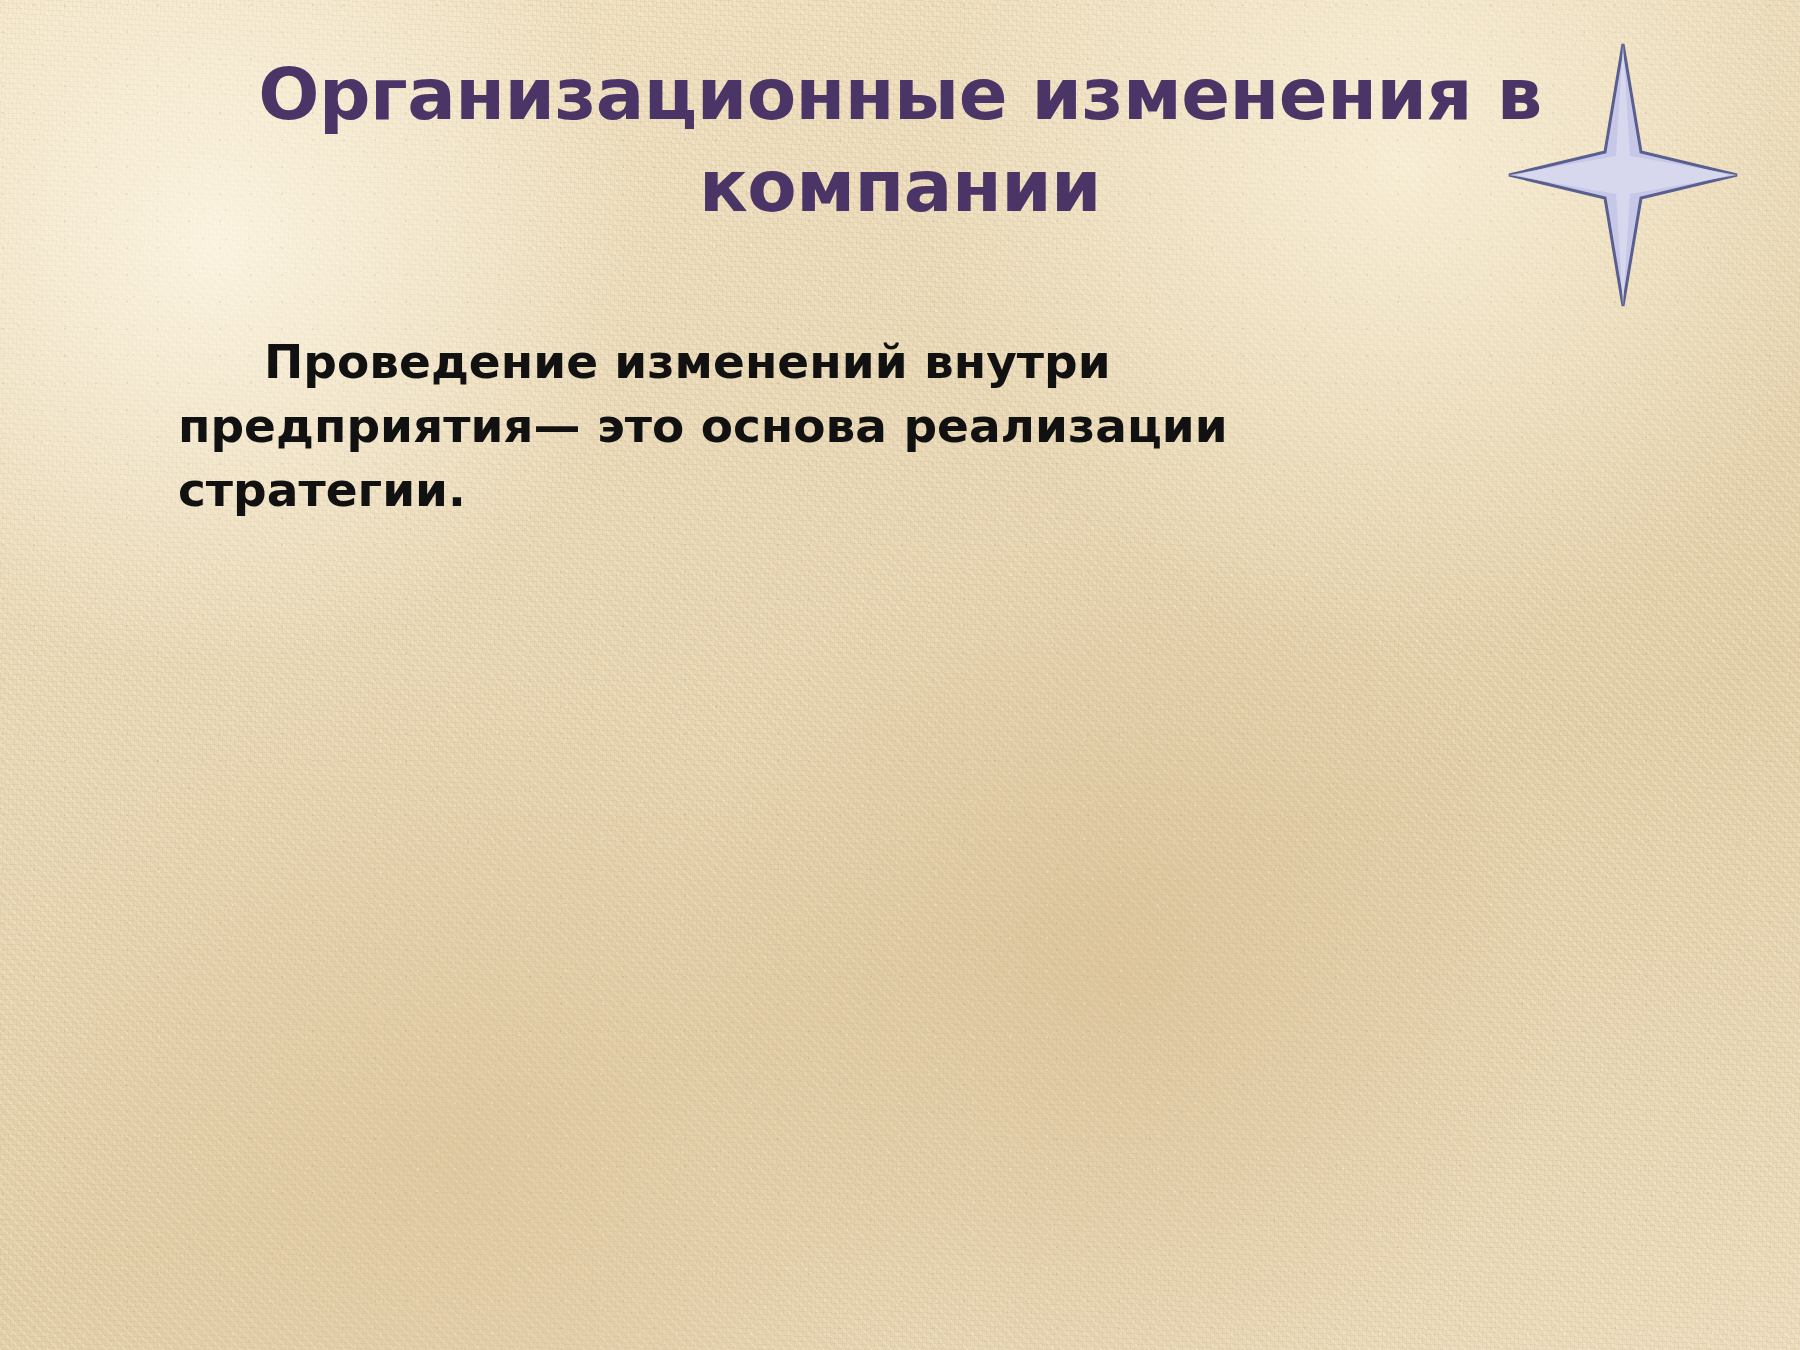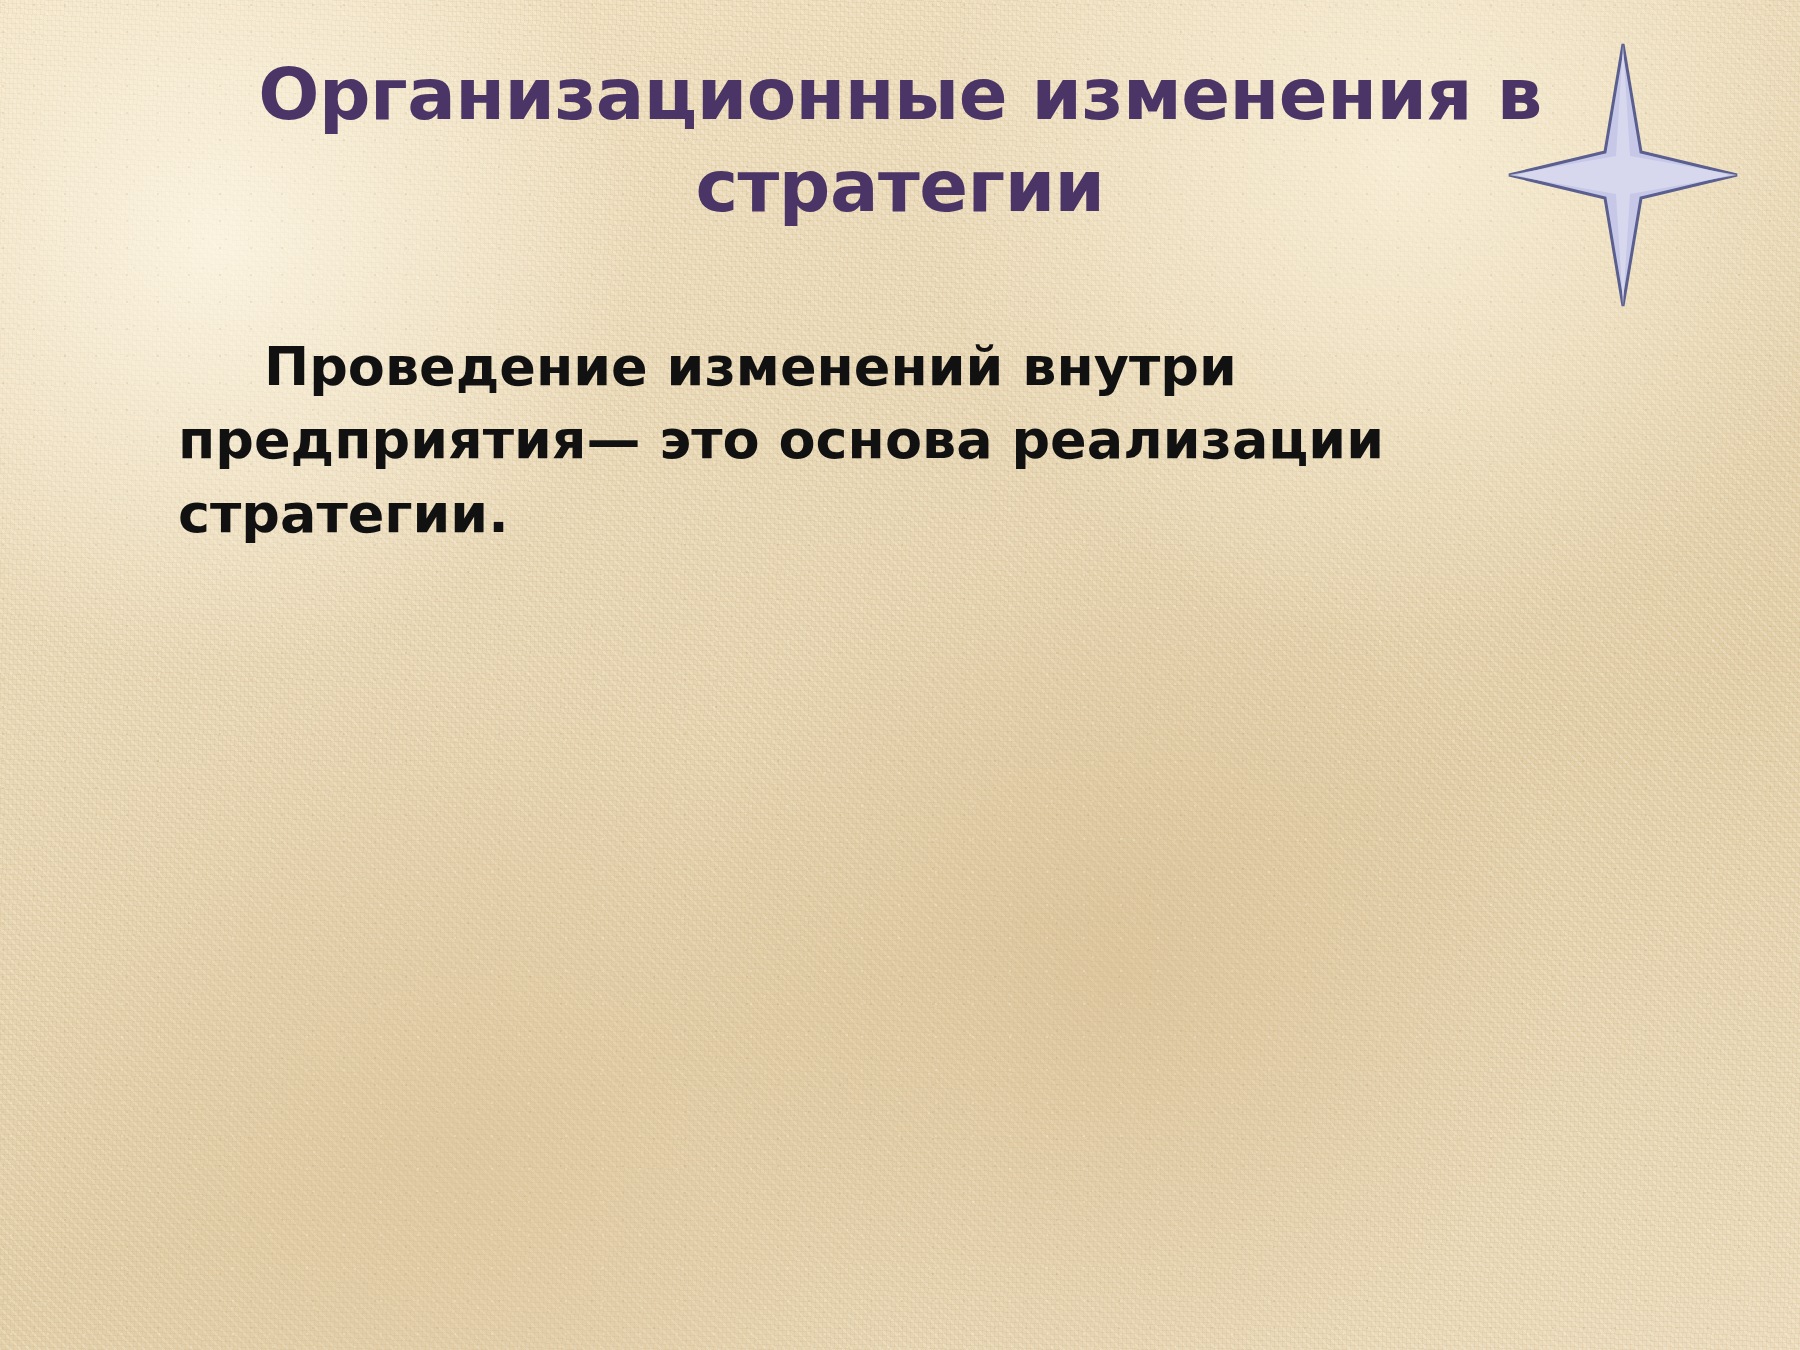--- a/index.html
+++ b/index.html
@@ -71,21 +71,21 @@
 
   .body-block {
     position: absolute;
     left: 178px;
     top: 330px;
     width: 1520px;
   }
   .para {
     margin: 0 0 6px 0;
     font-family: "DejaVu Sans", sans-serif;
-    font-size: 54px;
+    font-size: 47px;
     line-height: 1.36;
     color: #111111;
   }
   .para.bold {
     font-weight: bold;
     width: 1260px;
   }
   .para.normal {
     font-weight: normal;
     margin-top: 48px;
@@ -98,21 +98,21 @@
   }
 </style>
 </head>
 <body>
 
 <div class="slide">
 
   <div class="paper-grain"></div>
 
   <div class="title-block">
-    <h1 class="slide-title">Организационные изменения в стратегии</h1>
+    <h1 class="slide-title">Организационные изменения в компании</h1>
   </div>
 
   <div class="star-icon">
     <svg viewBox="0 0 230 270" width="230" height="270" xmlns="http://www.w3.org/2000/svg">
       <polygon points="115,4 133,112 229,135 133,158 115,266 97,158 1,135 97,112" fill="#c7c8e8" stroke="#5a5f8f" stroke-width="3"></polygon>
       <polygon points="115,4 122,116 229,135 122,154 115,266 108,154 1,135 108,116" fill="#dcdcf0" stroke="none" opacity="0.75"></polygon>
     </svg>
   </div>
 
   <div class="body-block">

